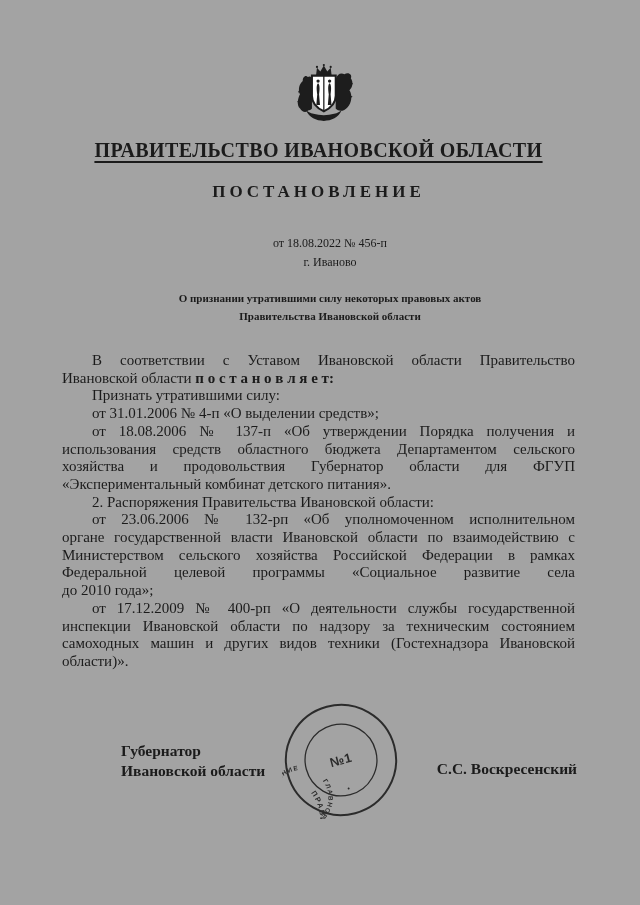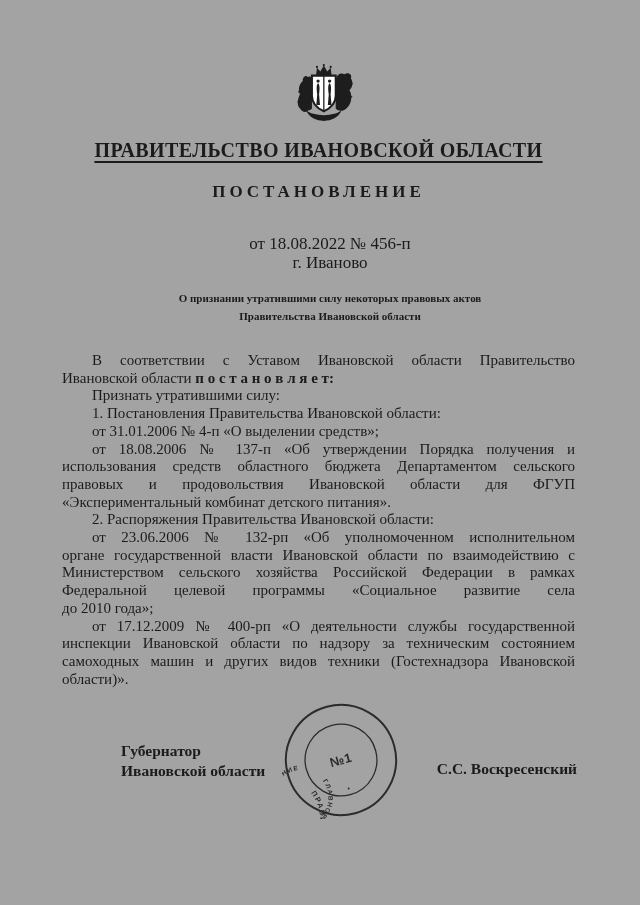--- a/index.html
+++ b/index.html
@@ -19,21 +19,21 @@
   }
   .org-name span {
     text-decoration:underline; text-decoration-thickness:2px; text-underline-offset:4px;
   }
   .doc-type {
     position:absolute; left:62px; top:182px; width:513px; text-align:center;
     font-size:17px; font-weight:bold; letter-spacing:4px;
   }
   .date-block {
     position:absolute; left:85px; top:234px; width:490px; text-align:center;
-    font-size:17px; line-height:19px;
+    font-size:12px; line-height:19px;
   }
   .subject {
     position:absolute; left:85px; top:289px; width:490px; text-align:center;
     font-size:11px; font-weight:bold; line-height:18px;
   }
 
   
   .body-text {
     position:absolute; left:62px; top:352px; width:513px;
     font-size:15px; line-height:17.7px;
@@ -110,25 +110,24 @@
 
   <div class="subject">
     <div>О признании утратившими силу некоторых правовых актов</div>
     <div>Правительства Ивановской области</div>
   </div>
 
   <div class="body-text">
     <div class="line ind just">В соответствии с Уставом Ивановской области Правительство</div>
     <div class="line"><span>Ивановской области </span><span class="b">п о с т а н о в л я е т:</span></div>
     <div class="line ind">Признать утратившими силу:</div>
-    <div class="line ind">1. Постановления Правительства Ивановской области:</div>
     <div class="line ind">от 31.01.2006 № 4-п «О выделении средств»;</div>
     <div class="line ind just">от 18.08.2006 № 137-п «Об утверждении Порядка получения и</div>
     <div class="line just">использования средств областного бюджета Департаментом сельского</div>
-    <div class="line just">правовых и продовольствия Ивановской области для ФГУП</div>
+    <div class="line just">хозяйства и продовольствия Губернатор области для ФГУП</div>
     <div class="line">«Экспериментальный комбинат детского питания».</div>
     <div class="line ind">2. Распоряжения Правительства Ивановской области:</div>
     <div class="line ind just">от 23.06.2006 № 132-рп «Об уполномоченном исполнительном</div>
     <div class="line just">органе государственной власти Ивановской области по взаимодействию с</div>
     <div class="line just">Министерством сельского хозяйства Российской Федерации в рамках</div>
     <div class="line just">Федеральной целевой программы «Социальное развитие села</div>
     <div class="line">до 2010 года»;</div>
     <div class="line ind just">от 17.12.2009 № 400-рп «О деятельности службы государственной</div>
     <div class="line just">инспекции Ивановской области по надзору за техническим состоянием</div>
     <div class="line just">самоходных машин и других видов техники (Гостехнадзора Ивановской</div>

